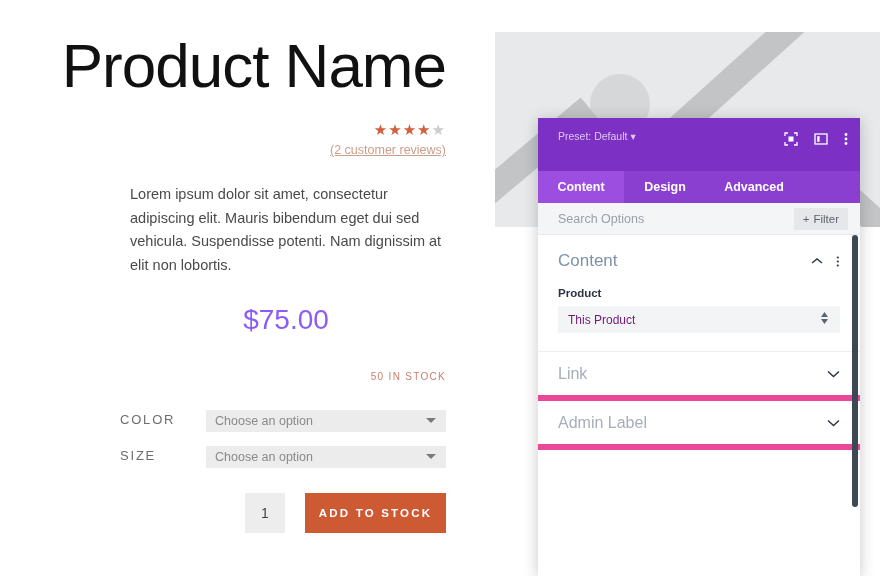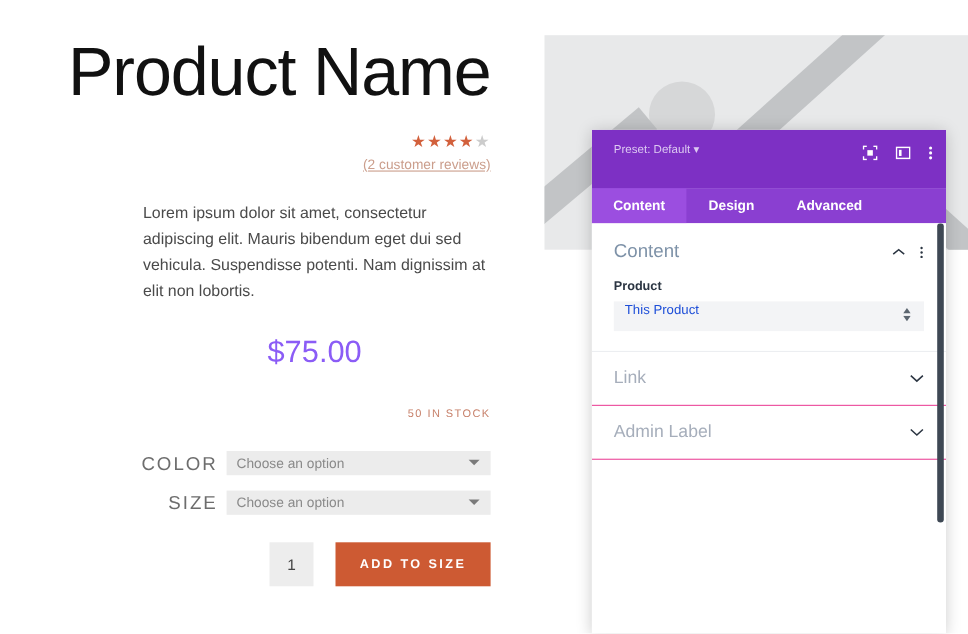--- a/index.html
+++ b/index.html
@@ -95,22 +95,22 @@
     width: 326px;
     height: 22px;
   }
   .attr-row.r1 { top: 410px; }
   .attr-row.r2 { top: 446px; }
 
   .attr-label {
     position: absolute;
     left: 0; top: 2px;
     width: 78px;
-    text-align: right;
-    font-size: 17px;
+    text-align: left;
+    font-size: 13px;
     letter-spacing: 1.8px;
     color: #6d6d6d;
   }
 
   .attr-select {
     position: absolute;
     left: 86px; top: 0;
     width: 240px;
     height: 22px;
     background: #ececec;
@@ -329,37 +329,38 @@
     font-size: 11.5px;
     font-weight: 700;
     color: #2b3542;
     margin-bottom: 7px;
   }
   #field-product-select {
     height: 27px;
     background: #f3f4f6;
     position: relative;
     display: flex;
+    align-items: center;
     padding-left: 10px;
     font-size: 12px;
-    color: #1d4ed8;
+    color: #701a75;
     cursor: pointer;
   }
   #stepper {
     position: absolute;
     right: 12px; top: 6px;
     display: flex;
     flex-direction: column;
     gap: 2px;
     align-items: center;
   }
 
   .acc-row {
     height: 49px;
-    border-bottom: 1px solid #ec4899;
+    border-bottom: 6px solid #ec4899;
     display: flex;
     align-items: center;
     justify-content: space-between;
     padding: 0 20px;
     cursor: pointer;
   }
   .acc-label {
     font-size: 16px;
     color: #a6aebb;
     font-weight: 400;
@@ -416,21 +417,21 @@
     <div class="attr-row r2">
       <div class="attr-label">SIZE</div>
       <div class="attr-select">
         <span>Choose an option</span>
         <span class="attr-caret"></span>
       </div>
     </div>
 
     <div id="qty-box">1</div>
 
-    <button id="add-cart">ADD TO SIZE</button>
+    <button id="add-cart">ADD TO STOCK</button>
   </div>
 
   <div id="bg-image">
     <div id="bg-sun"></div>
     <div class="bg-chev" id="chev-a"></div>
     <div class="bg-chev" id="chev-b"></div>
     <div class="bg-chev" id="chev-c"></div>
     <div class="bg-chev" id="chev-d"></div>
   </div>
 
@@ -464,20 +465,27 @@
         </span>
       </div>
     </div>
 
     <div id="modal-tabs">
       <div class="tab t-content">Content</div>
       <div class="tab t-design">Design</div>
       <div class="tab t-advanced">Advanced</div>
     </div>
 
+    <div id="search-bar">
+      <input id="search-input" type="text" placeholder="Search Options" style="">
+      <button id="filter-btn">
+        <span>+</span>
+        <span>Filter</span>
+      </button>
+    </div>
 
     <div id="modal-body">
 
       <div id="section-content">
         <div id="content-head">
           <div id="content-head-title">Content</div>
           <div id="content-head-tools">
             <span>
               <svg class="ico" width="12" height="8" viewBox="0 0 12 8" fill="none" stroke="#2b3542" stroke-width="1.4">
                 <path d="M1 6l5-4 5 4"></path>

